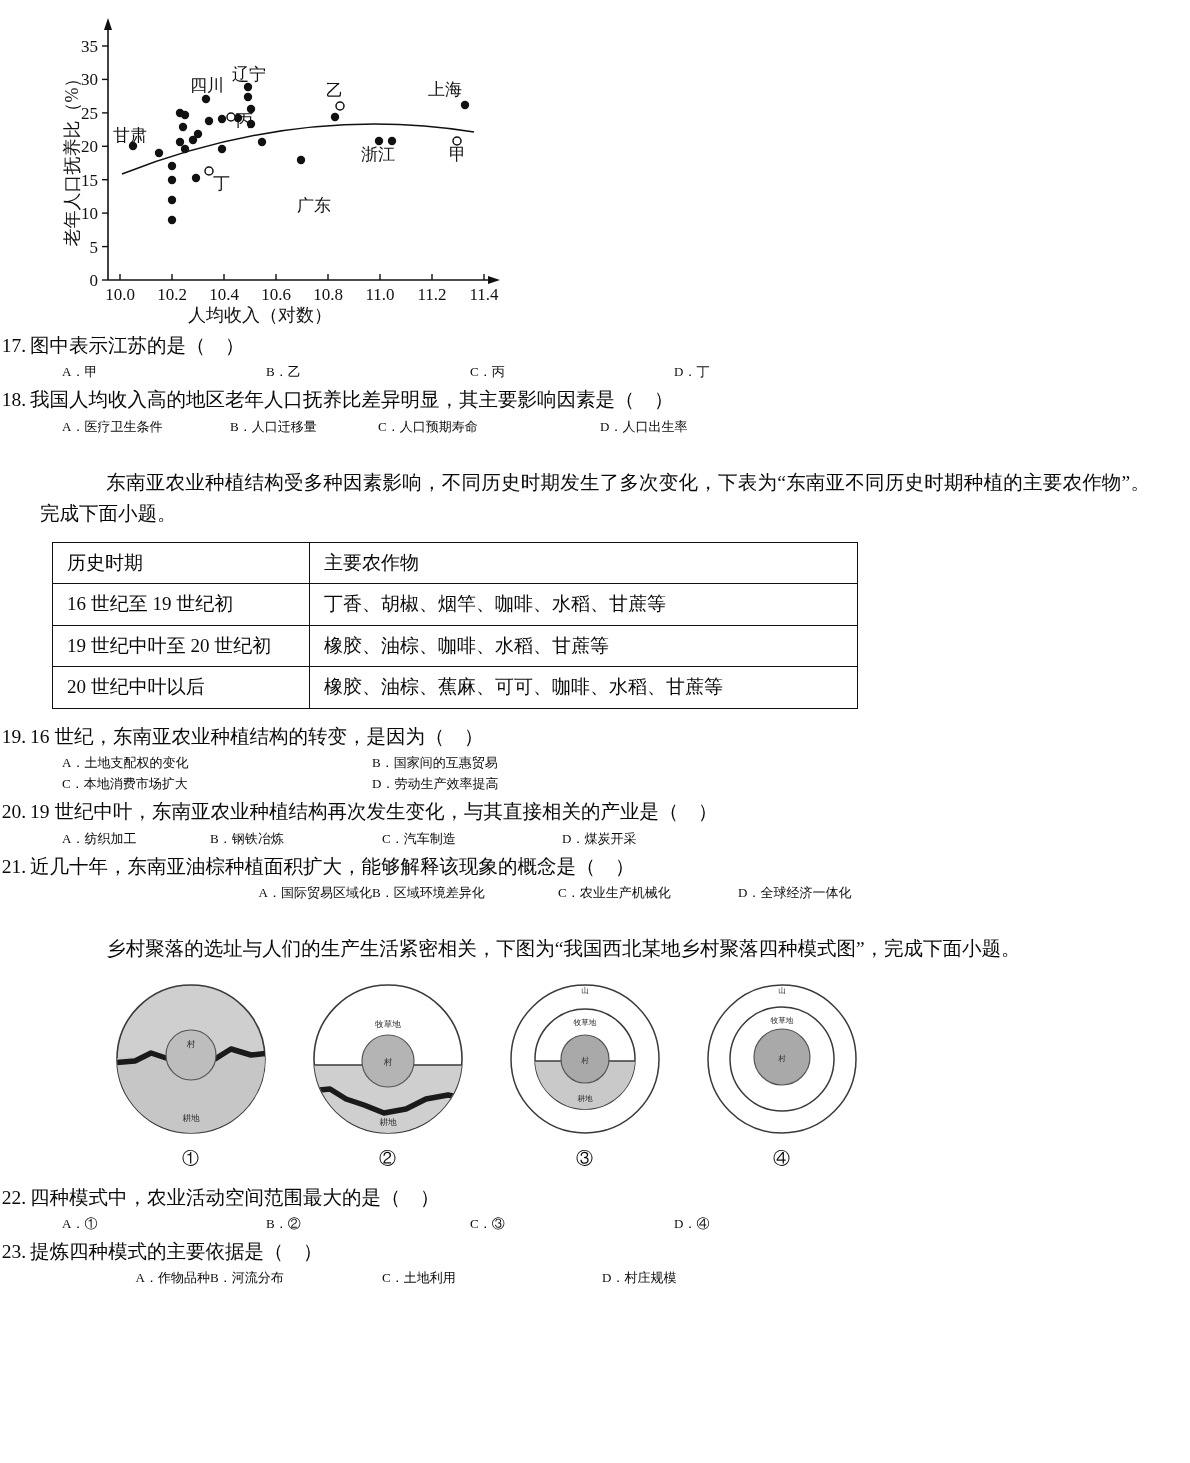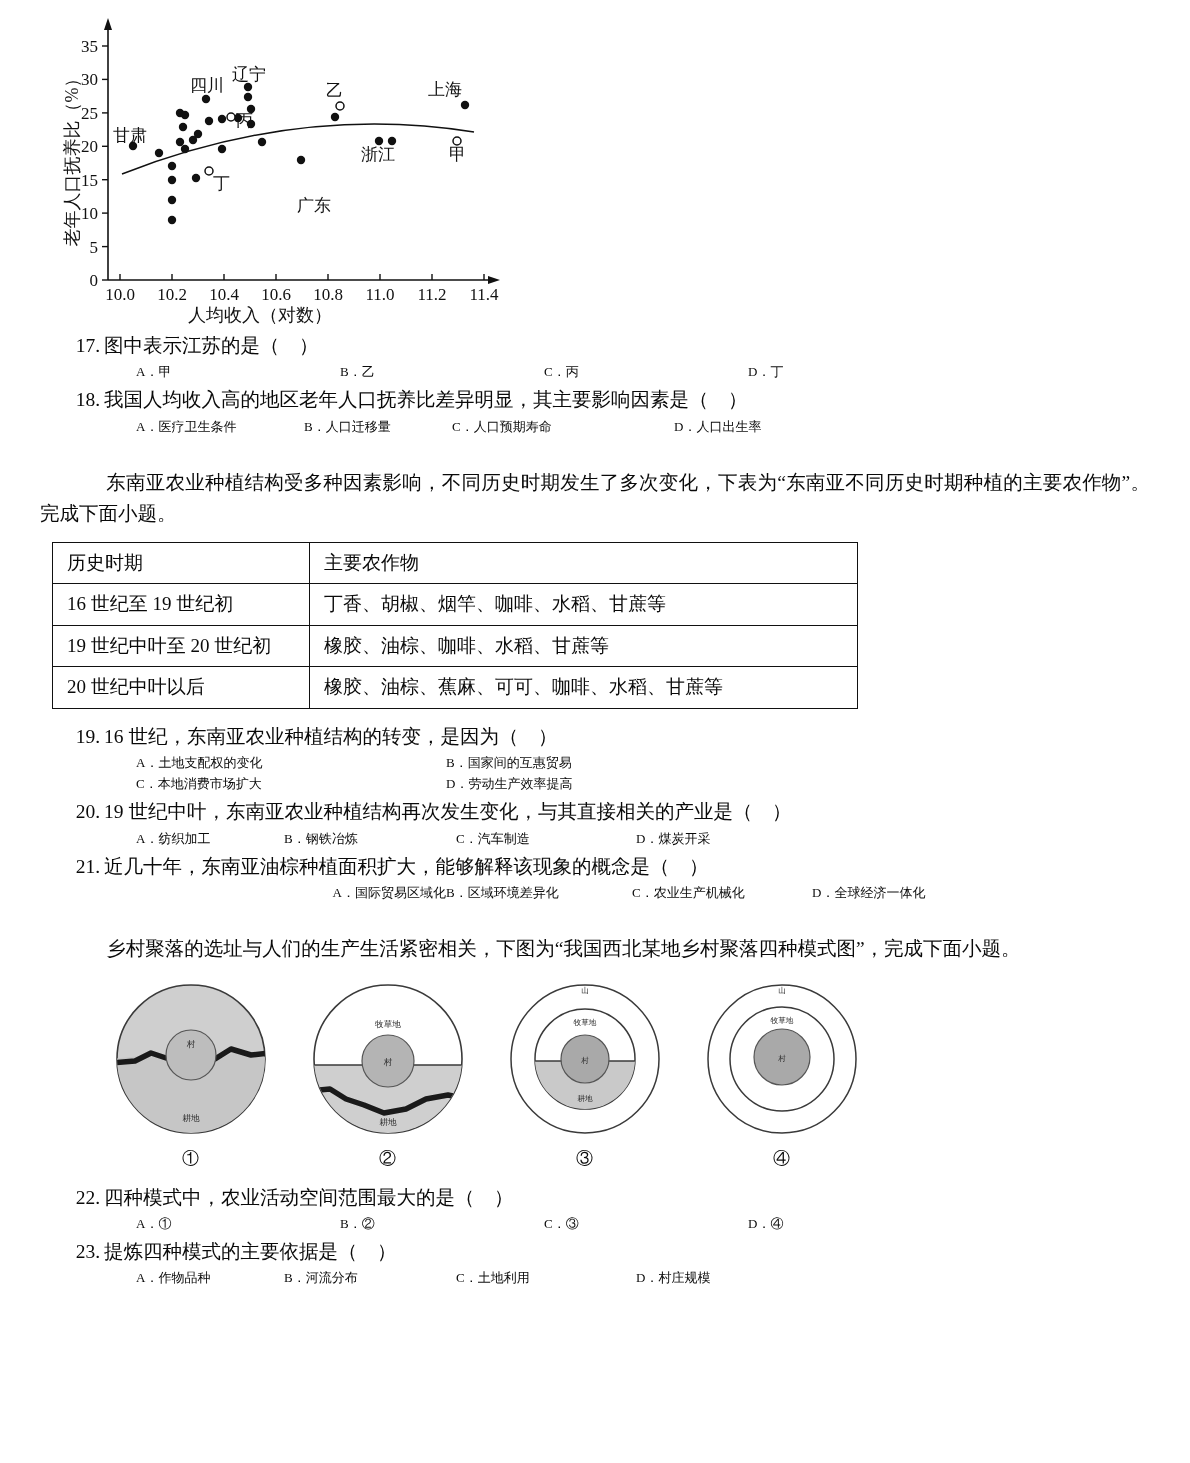--- a/index.html
+++ b/index.html
@@ -25,21 +25,21 @@
   
   .chart-block {
     position: relative;
     width: 520px;
     height: 320px;
     margin: 8px 0 0 0;
   }
   .chart-svg { display: block; }
 
   
-  .qwrap { padding: 0 40px 0 104px; }
+  .qwrap { padding: 0 40px 0 30px; }
   .question {
     font-size: 19.5px;
     line-height: 1.55;
     margin: 3px 0 0 0;
     position: relative;
   }
   .qnum {
     position: absolute;
     left: -40px;
     top: 0;
@@ -75,24 +75,24 @@
   .opts-q20 .opt:nth-child(4) { width: auto; }
 
   .opts-q21 .opt:nth-child(1) { width: 310px; text-align: right; }
   .opts-q21 .opt:nth-child(2) { width: 186px; font-family: Liberation Serif, serif; }
   .opts-q21 .opt:nth-child(3) { width: 180px; }
   .opts-q21 .opt:nth-child(4) { width: auto; }
 
   .opts-q22 .opt { width: 204px; }
   .opts-q22 .opt:last-child { width: auto; }
 
-  .opts-q23 .opt:nth-child(1) { width: 148px; }
+  .opts-q23 .opt:nth-child(1) { width: 148px; text-align: right; }
   .opts-q23 .opt:nth-child(2) { width: 172px; }
   .opts-q23 .opt:nth-child(3) { width: 180px; }
-  .opts-q23 .opt:nth-child(4) { width: auto; }
+  .opts-q23 .opt:nth-child(4) { width: auto; margin-left: 40px; }
 
   
   .intro {
     font-size: 19.5px;
     line-height: 1.62;
     text-indent: 2em;
     padding: 0 40px 0 40px;
     margin: 0;
     text-align: justify;
   }

